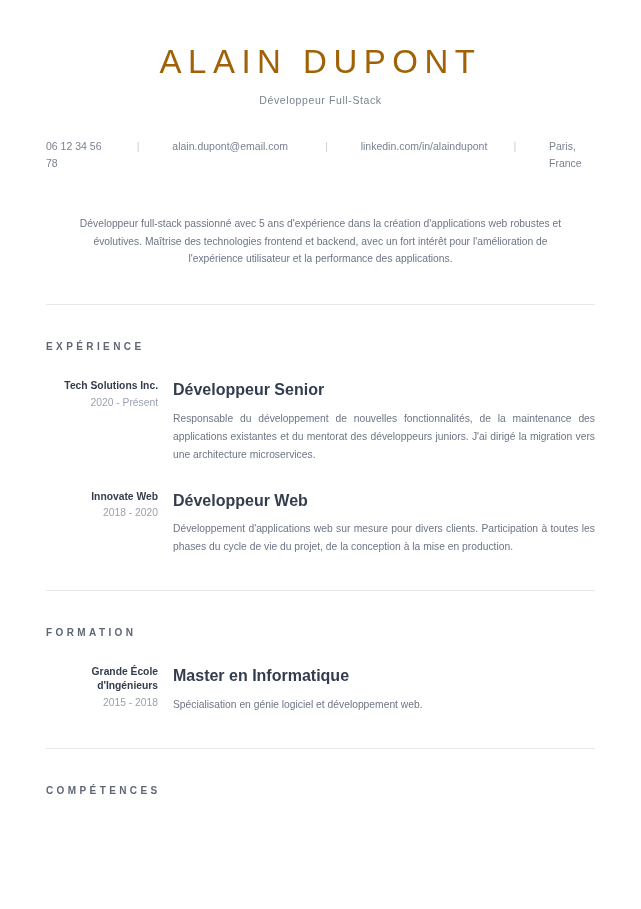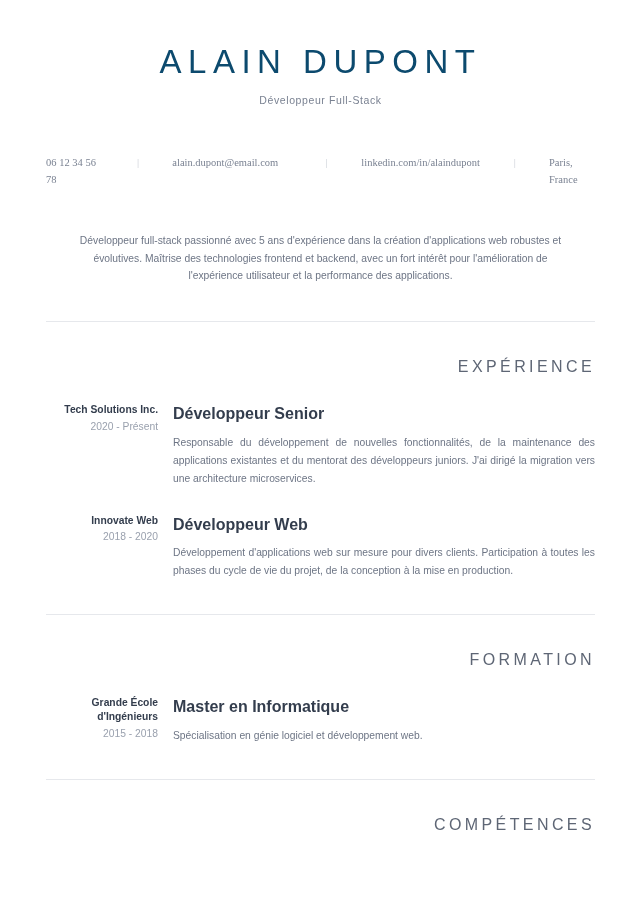--- a/index.html
+++ b/index.html
@@ -28,44 +28,43 @@
 
   
   .header {
     padding-top: 44px;
     text-align: center;
   }
   .name {
     font-size: 33px;
     font-weight: 300;
     letter-spacing: 6.5px;
-    color: #0c4a6e;
+    color: #a16207;
     line-height: 1.1;
     margin: 0;
     text-transform: uppercase;
     white-space: nowrap;
   }
   .job-title {
     margin-top: 14px;
     font-size: 10.5px;
     font-weight: 400;
     letter-spacing: 0.6px;
     color: #7a8292;
   }
 
   
   .contact {
-    margin-top: 49px;
+    margin-top: 32px;
     display: flex;
     align-items: flex-start;
     justify-content: space-between;
     font-size: 10.5px;
     color: #7a8292;
     line-height: 1.55;
-    font-family: Liberation Serif, serif;
   }
   .contact-item {
     flex: 0 0 auto;
     max-width: 120px;
   }
   .contact-item.phone { width: 58px; text-align: left; }
   .contact-item.email { flex: 1 1 auto; }
   .contact-item.link  { flex: 1 1 auto; text-align: center; }
   .contact-item.loc   { width: 46px; text-align: left; }
   .contact-sep {
@@ -91,23 +90,23 @@
     background: #e6e8ec;
     border: 0;
     margin: 0;
   }
   .divider.d1 { margin-top: 36px; }
   .divider.d2 { margin-top: 34px; }
   .divider.d3 { margin-top: 34px; }
 
   
   .section-title {
-    text-align: right;
-    font-size: 16px;
-    font-weight: 400;
+    text-align: left;
+    font-size: 10px;
+    font-weight: 700;
     letter-spacing: 3.4px;
     color: #5e6675;
     text-transform: uppercase;
   }
   .section-title.t1 { margin-top: 36px; }
   .section-title.t2 { margin-top: 36px; }
   .section-title.t3 { margin-top: 36px; }
 
   
   .entries { margin-top: 27px; }

